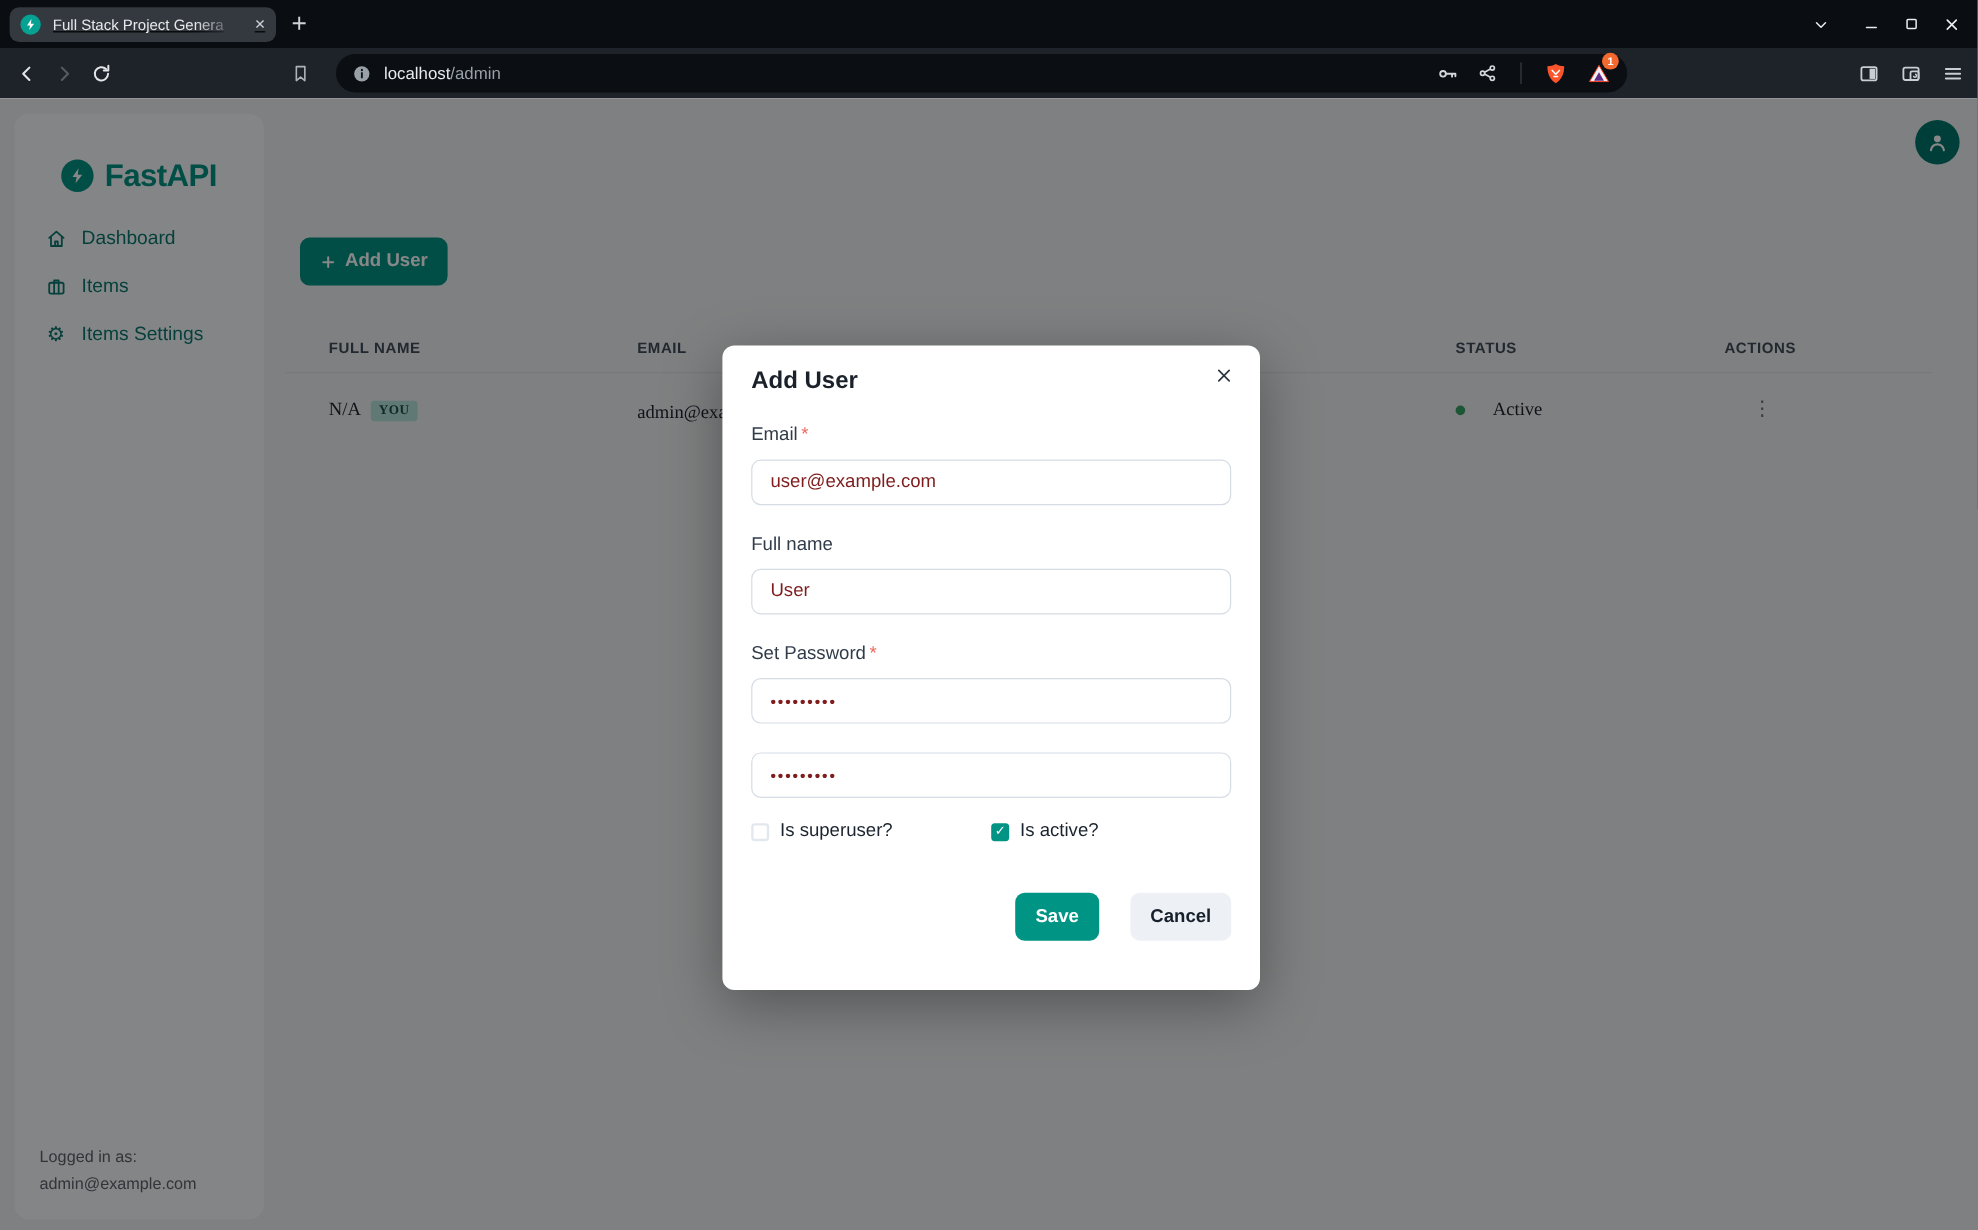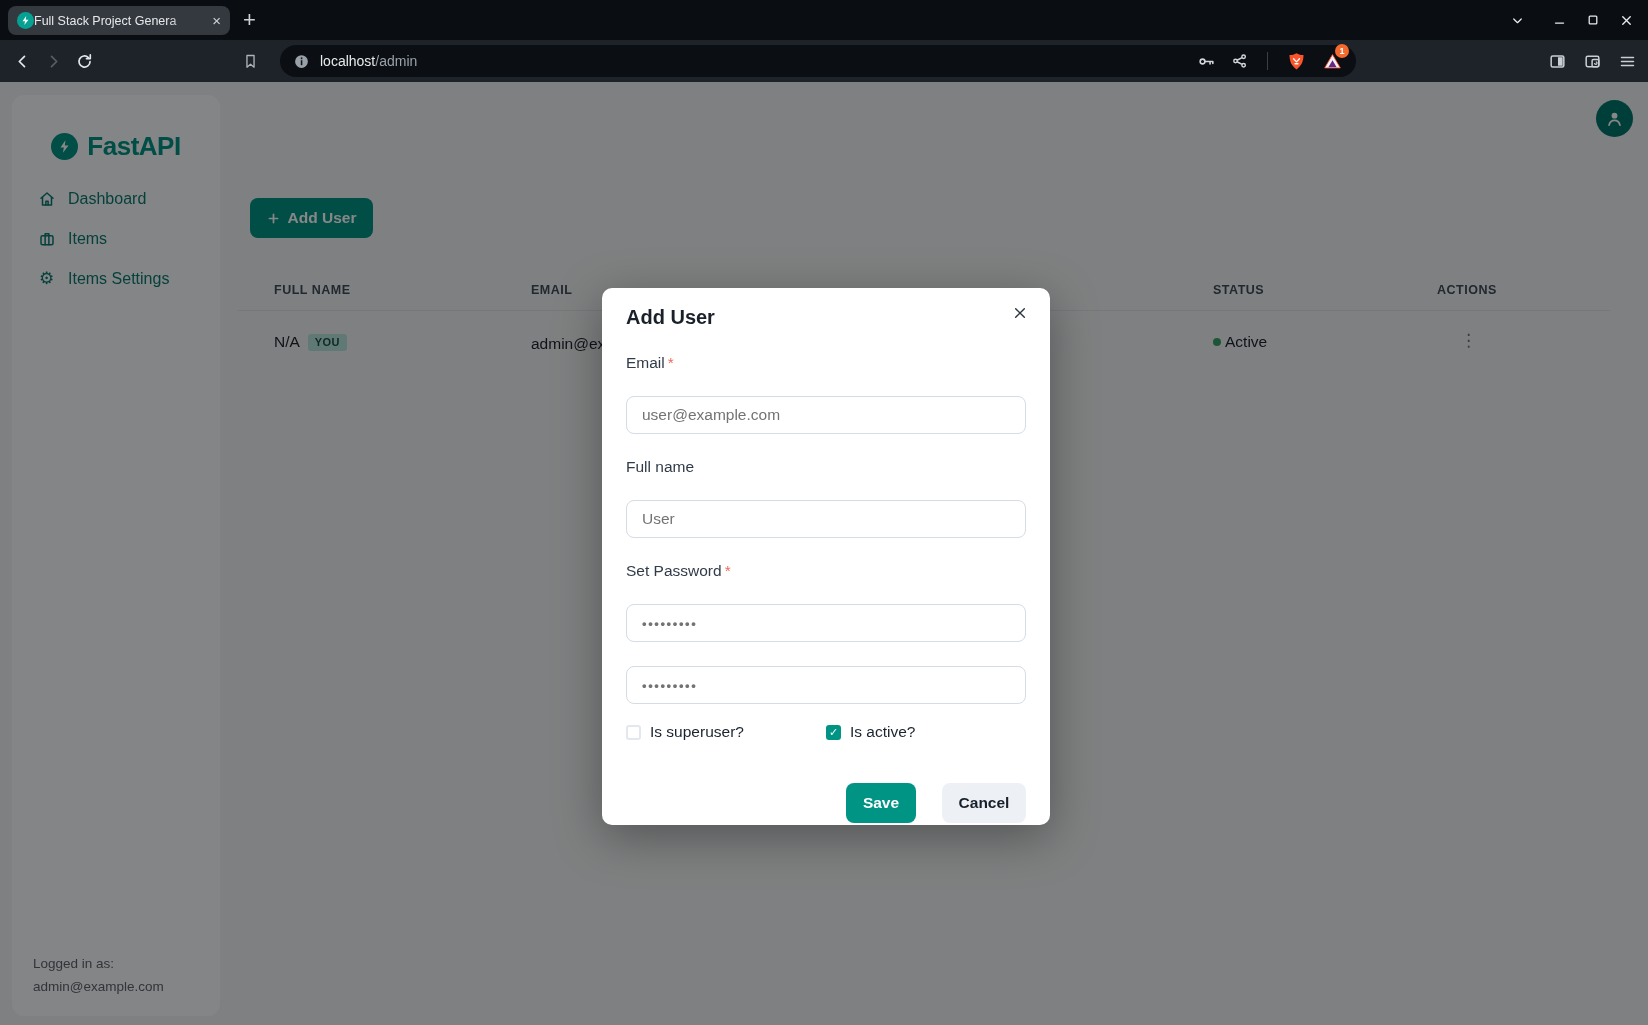--- a/index.html
+++ b/index.html
@@ -2,21 +2,21 @@
 <html><head>
 <meta charset="utf-8">
 <style>
   html,body{margin:0;padding:0;background:#000;}
   .browser{position:relative;width:1648px;height:1025px;overflow:hidden;
     font-family:"Liberation Sans","DejaVu Sans",sans-serif;background:#f0f1f3;}
 
   
   .tabstrip{position:absolute;top:0;left:0;right:0;height:40px;background:#0a0d11;}
   .tab{position:absolute;left:8px;top:6px;width:222px;height:29px;background:#34393f;
-    border-radius:8px;display:flex;align-items:center;padding:0 7px 0 9px;gap:0;box-sizing:border-box;}
+    border-radius:8px;display:flex;align-items:center;padding:0 7px 0 9px;gap:10px;box-sizing:border-box;text-decoration:underline;}
   .favicon{width:17px;height:17px;border-radius:50%;background:#05a294;display:flex;
     align-items:center;justify-content:center;flex:none;}
   .tab-title{color:#e6e8eb;font-size:12.5px;white-space:nowrap;overflow:hidden;flex:1;
     -webkit-mask-image:linear-gradient(90deg,#000 76%,transparent 98%);
     mask-image:linear-gradient(90deg,#000 76%,transparent 98%);}
   .tab-close{color:#cdd2d8;font-size:15px;line-height:1;padding:0 2px;cursor:default;}
   .newtab{position:absolute;left:243px;top:0;height:40px;display:flex;align-items:center;
     color:#cdd2d8;font-size:22px;font-weight:400;}
   .winctl{position:absolute;right:14px;top:0;height:40px;display:flex;align-items:center;
     gap:19px;color:#e9ebee;}
@@ -67,44 +67,44 @@
 
   .main{position:absolute;left:238px;top:0;right:0;bottom:0;}
   .page-title{position:absolute;left:13px;top:44px;font-size:30px;font-weight:bold;
     color:#161e28;letter-spacing:-0.3px;}
   .add-btn{position:absolute;left:12px;top:116px;width:123px;height:40px;border-radius:8px;
     background:#009485;color:#fff;display:flex;align-items:center;justify-content:center;
     gap:8px;font-size:15.5px;font-weight:bold;border:none;font-family:inherit;}
   .thead-cell{position:absolute;top:201px;font-size:12.5px;font-weight:bold;
     letter-spacing:0.5px;color:#414c59;}
   .thead-rule{position:absolute;top:228px;left:0;width:1372px;height:1px;background:#dfe3e8;}
-  .cell{position:absolute;font-size:15.5px;color:#1b242e;}
+  .cell{position:absolute;font-size:15.5px;color:#1b242e;font-family:Liberation Serif, serif;}
   .name-cell{left:36px;top:251px;display:flex;align-items:center;gap:8px;}
   .you-badge{background:#b7e4dc;color:#1d4f49;font-size:11px;font-weight:bold;
     padding:2.5px 7px;border-radius:3px;letter-spacing:0.4px;}
-  .status-cell{left:975px;top:251px;display:flex;align-items:center;gap:4px;}
+  .status-cell{left:975px;top:251px;display:flex;align-items:center;gap:23px;}
   .dot{width:8px;height:8px;border-radius:50%;background:#38a169;}
   .kebab{position:absolute;left:1218px;top:246px;font-size:17px;color:#6d7682;
     letter-spacing:0;line-height:1;padding:4px;}
 
   .overlay{position:absolute;inset:0;background:rgba(0,0,0,0.47);z-index:40;}
 
   
   .modal{position:absolute;left:602px;top:206px;width:448px;height:537px;background:#fff;
     border-radius:10px;box-shadow:0 12px 48px rgba(0,0,0,0.35);z-index:50;
     padding:18px 24px 0;box-sizing:border-box;}
   .modal-title{font-size:20px;font-weight:bold;color:#1a212b;height:24px;}
   .modal-close{position:absolute;top:13px;right:18px;color:#2b343f;background:none;
     border:none;padding:4px;display:flex;}
   .field{margin-top:24px;}
   .field:first-of-type{margin-top:26px;}
   .flabel{font-size:15.5px;color:#313c49;}
   .req{color:#ef6a5f;margin-left:3px;}
-  .finput{margin-top:24px;width:100%;height:38px;border:1px solid #d6dce3;border-radius:8px;
-    padding:0 15px;font-size:15.5px;color:#737373;box-sizing:border-box;background:#fff;
+  .finput{margin-top:11px;width:100%;height:38px;border:1px solid #d6dce3;border-radius:8px;
+    padding:0 15px;font-size:15.5px;color:#7f1d1d;box-sizing:border-box;background:#fff;
     font-family:inherit;outline:none;display:block;}
   .finput.dots{font-size:13px;letter-spacing:1.6px;font-weight:bold;}
   .checks{margin-top:19px;display:flex;align-items:center;}
   .check{display:flex;align-items:center;gap:9px;width:200px;}
   .box{width:15px;height:15px;border-radius:3px;border:2px solid #e3e8ee;background:#fff;
     box-sizing:border-box;display:flex;align-items:center;justify-content:center;flex:none;}
   .box .mark{color:transparent;font-size:11px;font-weight:bold;line-height:1;}
   .box.on{background:#009485;border-color:#009485;}
   .box.on .mark{color:#fff;}
   .clabel{font-size:15.5px;color:#1b242e;}

